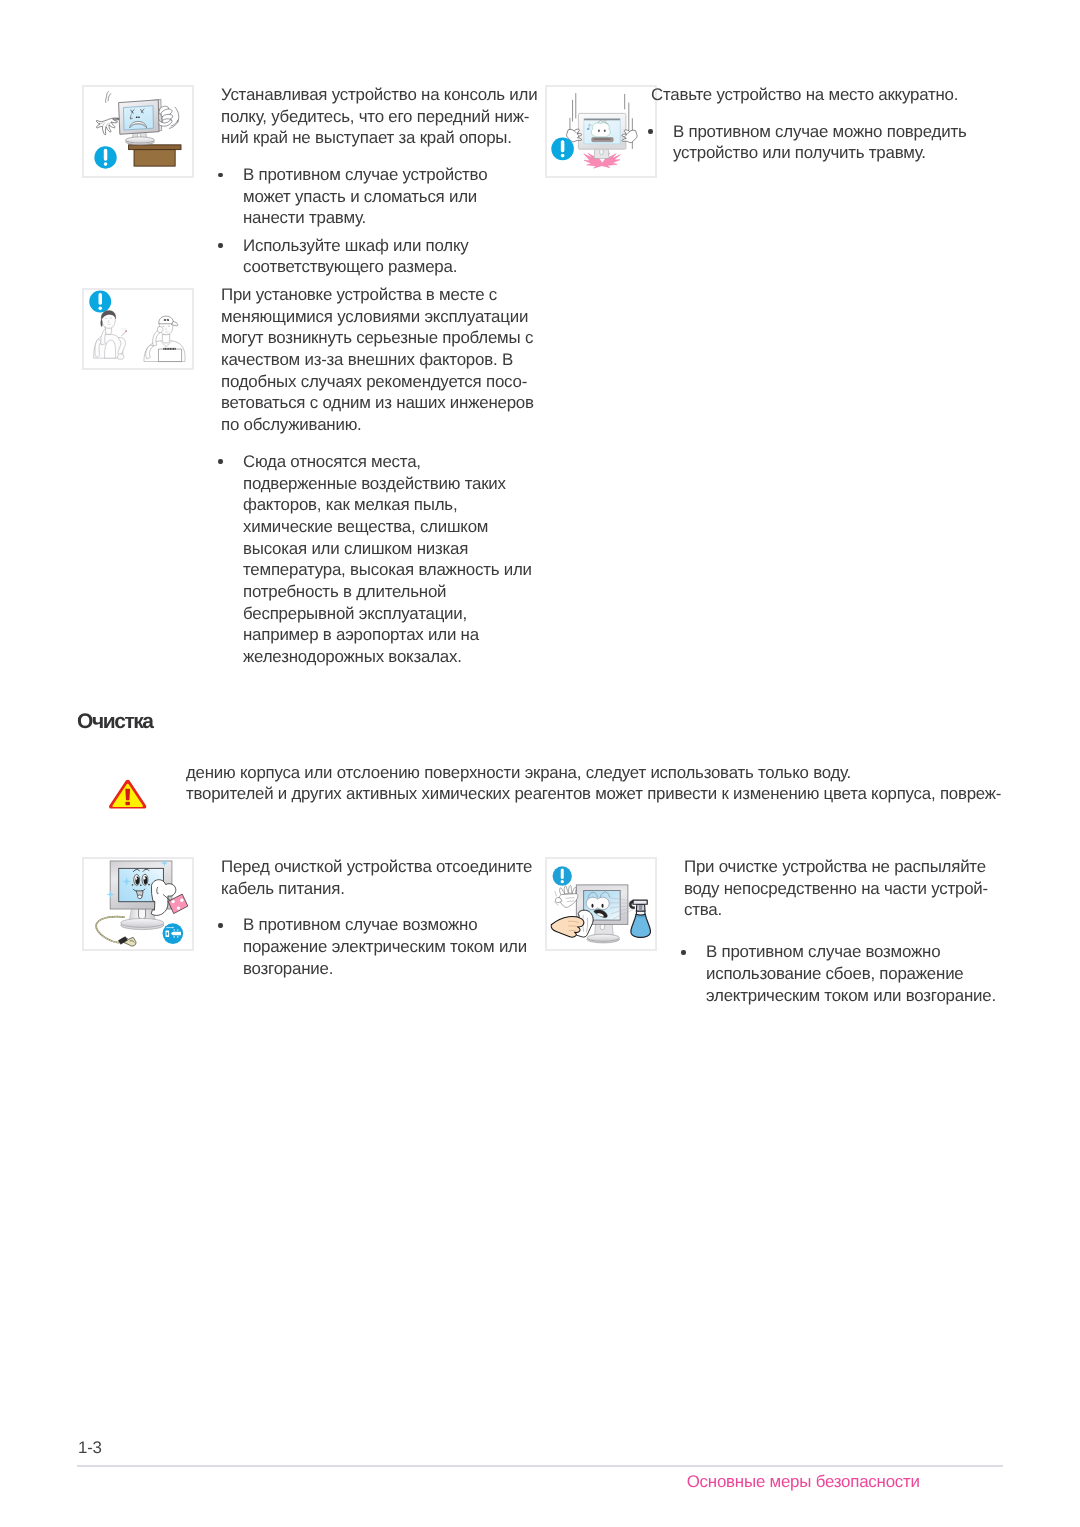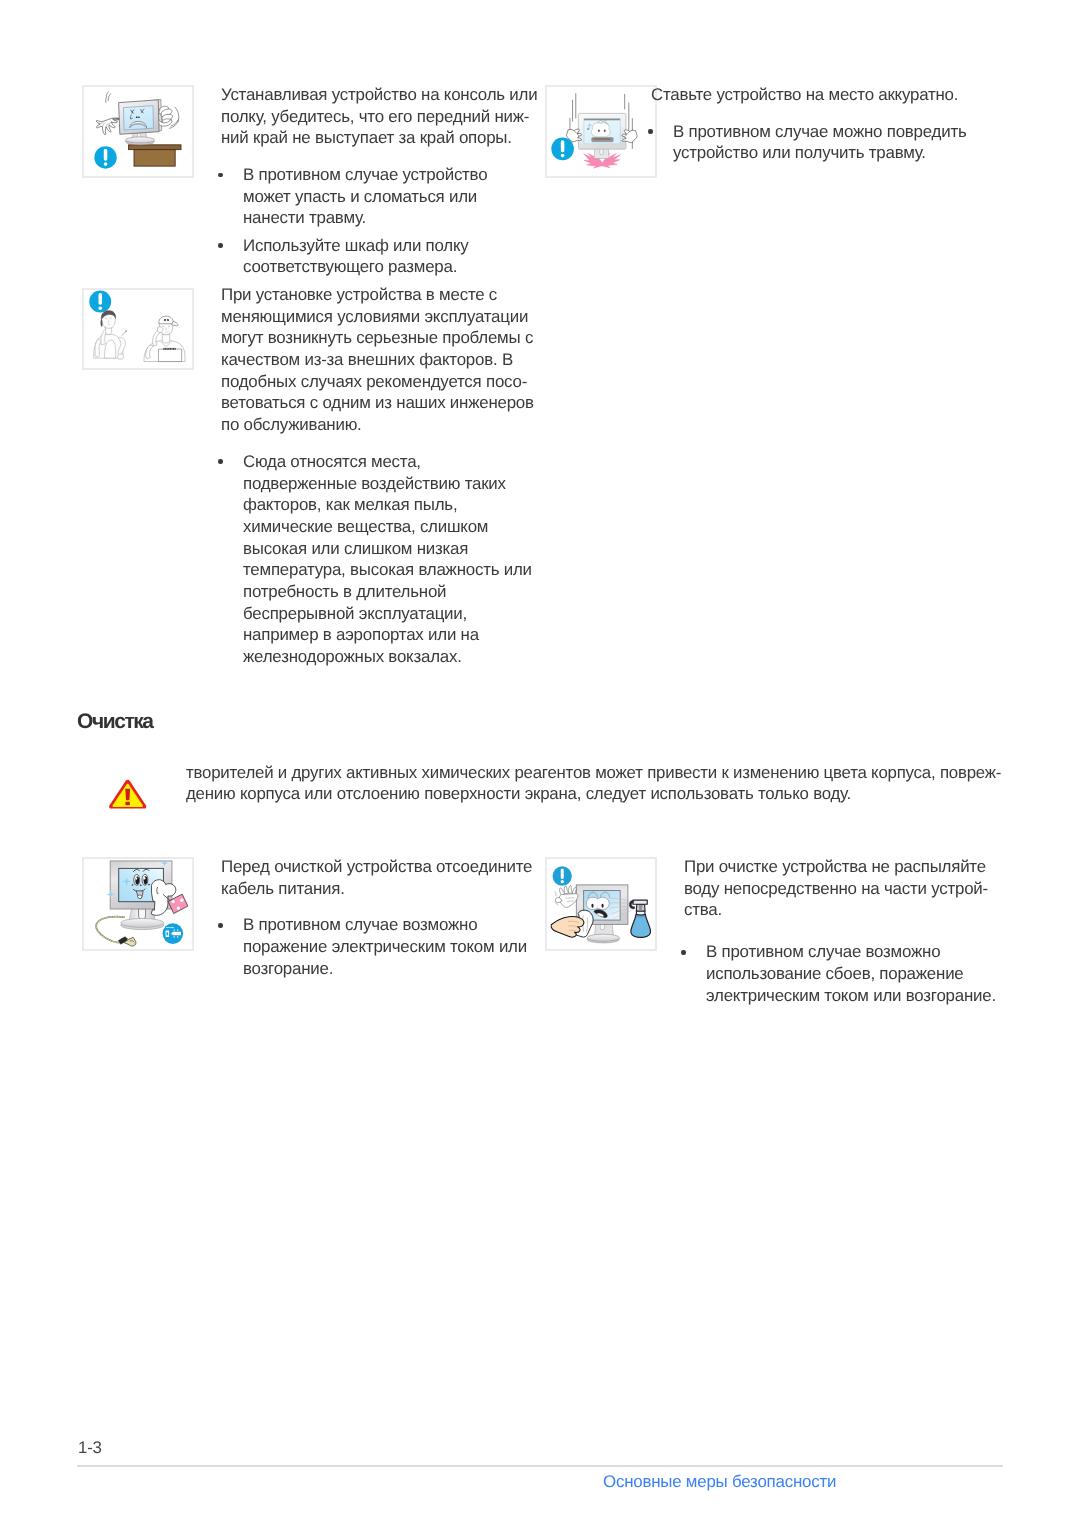--- a/index.html
+++ b/index.html
@@ -16,21 +16,21 @@
   .para{margin:4px;}
   .bul{position:relative;padding-left:26px;margin:0;}
   .bul .dot{position:absolute;left:1.4px;top:8.6px;width:4.2px;height:4.6px;border-radius:50%;background:#3b3b3d;}
   .gap{height:11px;}
   .gap-b{height:5.4px;}
   h2.sec{position:absolute;font-size:21px;font-weight:bold;letter-spacing:-1.43px;color:#333335;margin:0;line-height:23.8px;white-space:nowrap;}
   .warn-text{position:absolute;font-size:16.85px;letter-spacing:-0.22px;color:#3b3b3d;white-space:nowrap;}
   .warn-text .tline{height:21.45px;line-height:21.45px;}
   .footer-rule{position:absolute;height:2.2px;background:#dcdce6;}
   .footer-left{position:absolute;font-size:16.9px;letter-spacing:-0.22px;color:#46464a;white-space:nowrap;}
-  .footer-right{position:absolute;font-size:16.9px;letter-spacing:-0.22px;color:#3b82f6;text-align:left;white-space:nowrap;}
+  .footer-right{position:absolute;font-size:16.9px;letter-spacing:-0.22px;color:#ec4899;text-align:center;white-space:nowrap;}
 </style>
 </head>
 <body>
 
 <div class="page">
 
   <div class="fig" id="fig-shelf" style="left:81.5px;top:84.7px;width:112.7px;height:93.3px">
       <svg viewBox="0 0 112 92" width="112.7" height="93.3" preserveAspectRatio="none">
       <defs>
         <linearGradient id="g1scr" x1="0" y1="0" x2="0.2" y2="1">
@@ -377,22 +377,22 @@
 
   <div class="fig" id="fig-warn" style="left:107.6px;top:779.2px;width:39.4px;height:30.2px;border:none">
       <svg viewBox="0 0 40 32" width="39.4" height="30.2" preserveAspectRatio="none">
       <path d="M18.0 1.8 C18.9 0.35 21.1 0.35 22.0 1.8 L38.6 28.0 C39.5 29.5 38.5 31.4 36.6 31.4 L3.4 31.4 C1.5 31.4 0.5 29.5 1.4 28.0 Z" fill="#e8241a"></path>
       <path d="M19.0 5.6 C19.4 4.9 20.6 4.9 21.0 5.6 L35.4 28.0 C35.8 28.7 35.3 29.6 34.4 29.6 L5.6 29.6 C4.7 29.6 4.2 28.7 4.6 28.0 Z" fill="#fff000"></path>
       <path d="M17.6 10.4 h4.8 l-0.7 12.2 h-3.4 Z" fill="#cf1c18"></path>
       <rect x="17.7" y="24.0" width="4.6" height="3.8" rx="1.0" fill="#cf1c18"></rect>
     </svg>
     </div>
   <div class="warn-text" style="left:186.3px;top:762.0px">
+      <div class="tline">дению корпуса или отслоению поверхности экрана, следует использовать только воду.</div>
       <div class="tline">творителей и других активных химических реагентов может привести к изменению цвета корпуса, повреж-</div>
-      <div class="tline">дению корпуса или отслоению поверхности экрана, следует использовать только воду.</div>
     </div>
 
   <div class="fig" id="fig-unplug" style="left:81.5px;top:857.3px;width:112.7px;height:93.3px">
       <svg viewBox="0 0 112 92" width="112.7" height="93.3" preserveAspectRatio="none">
       <defs>
         <linearGradient id="g4scr" x1="0" y1="1" x2="1" y2="0">
           <stop offset="0" stop-color="#a8dcf6"></stop>
             <stop offset="0.5" stop-color="#c3e7fa"></stop>
             <stop offset="1" stop-color="#f0fafe"></stop>
         </linearGradient>

